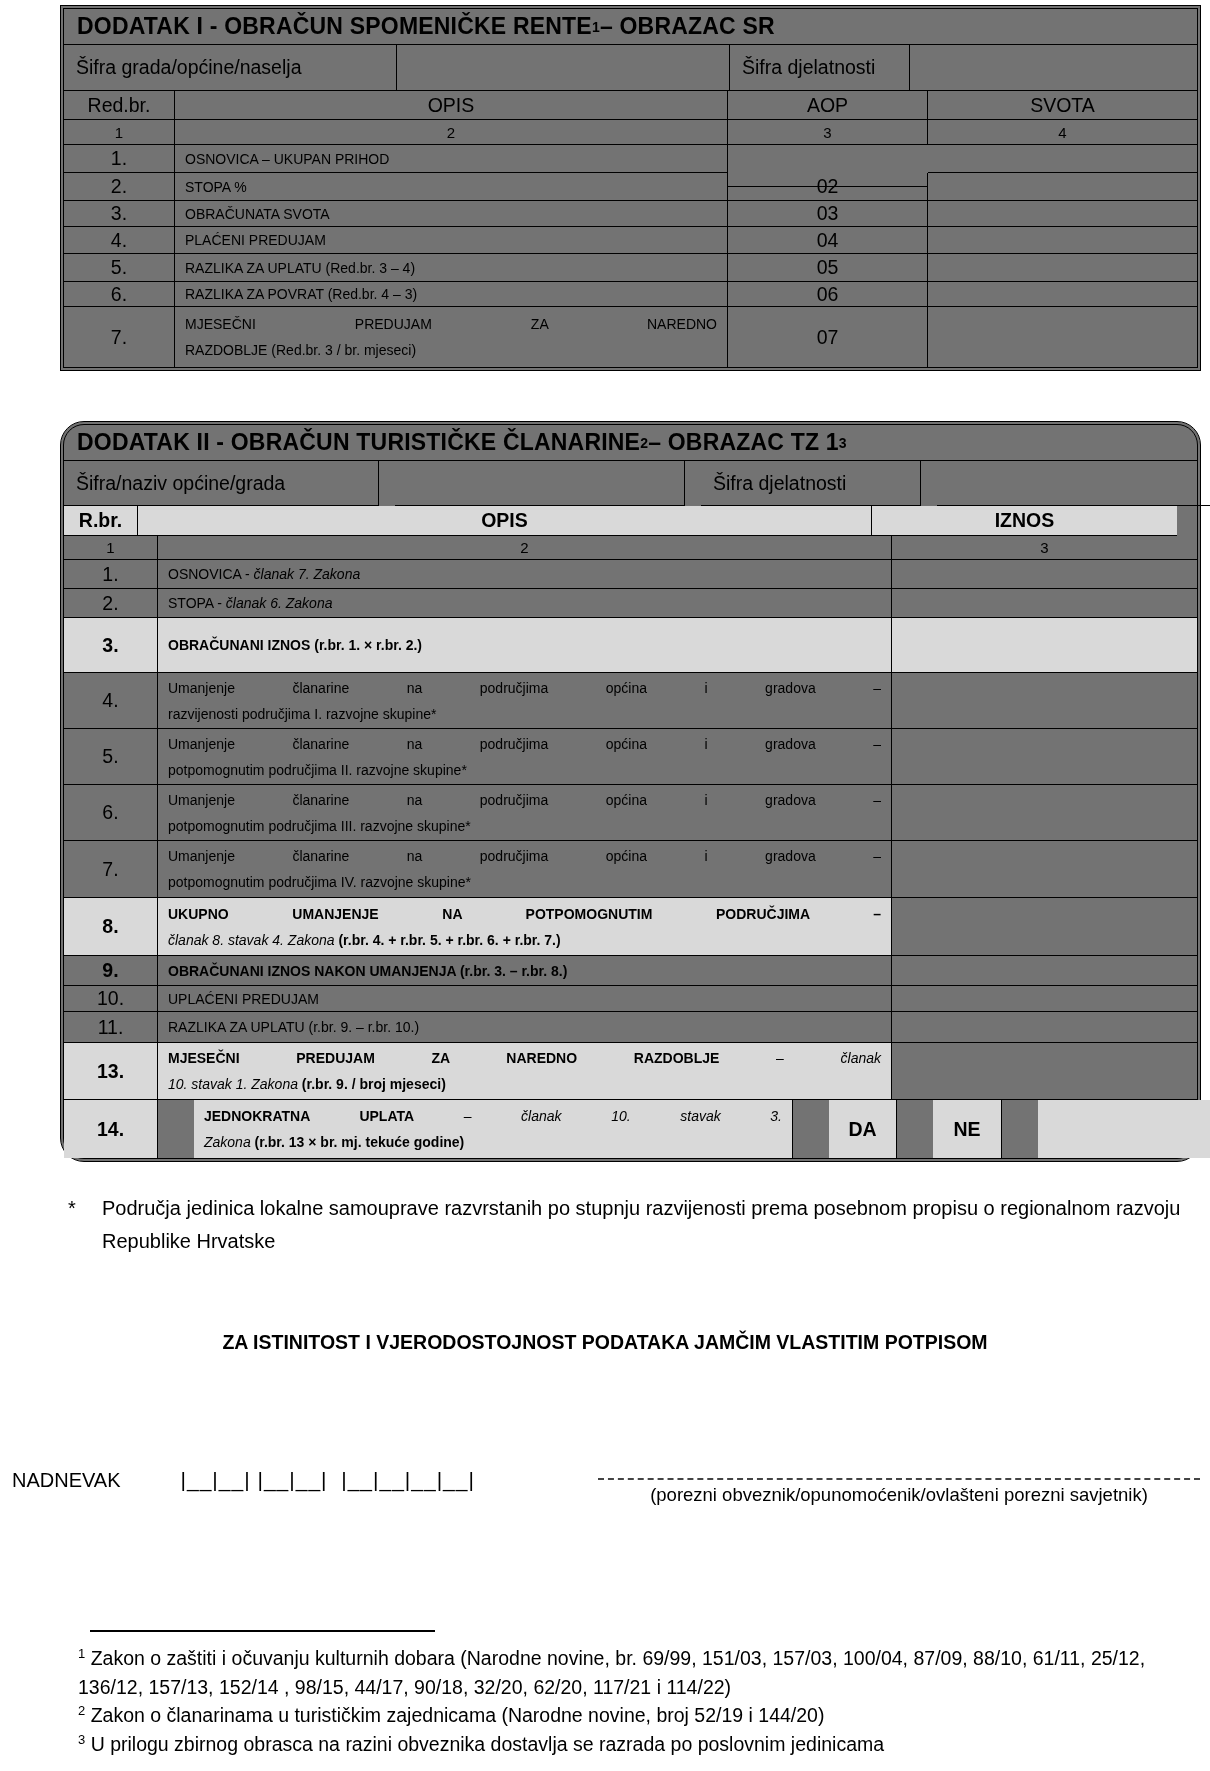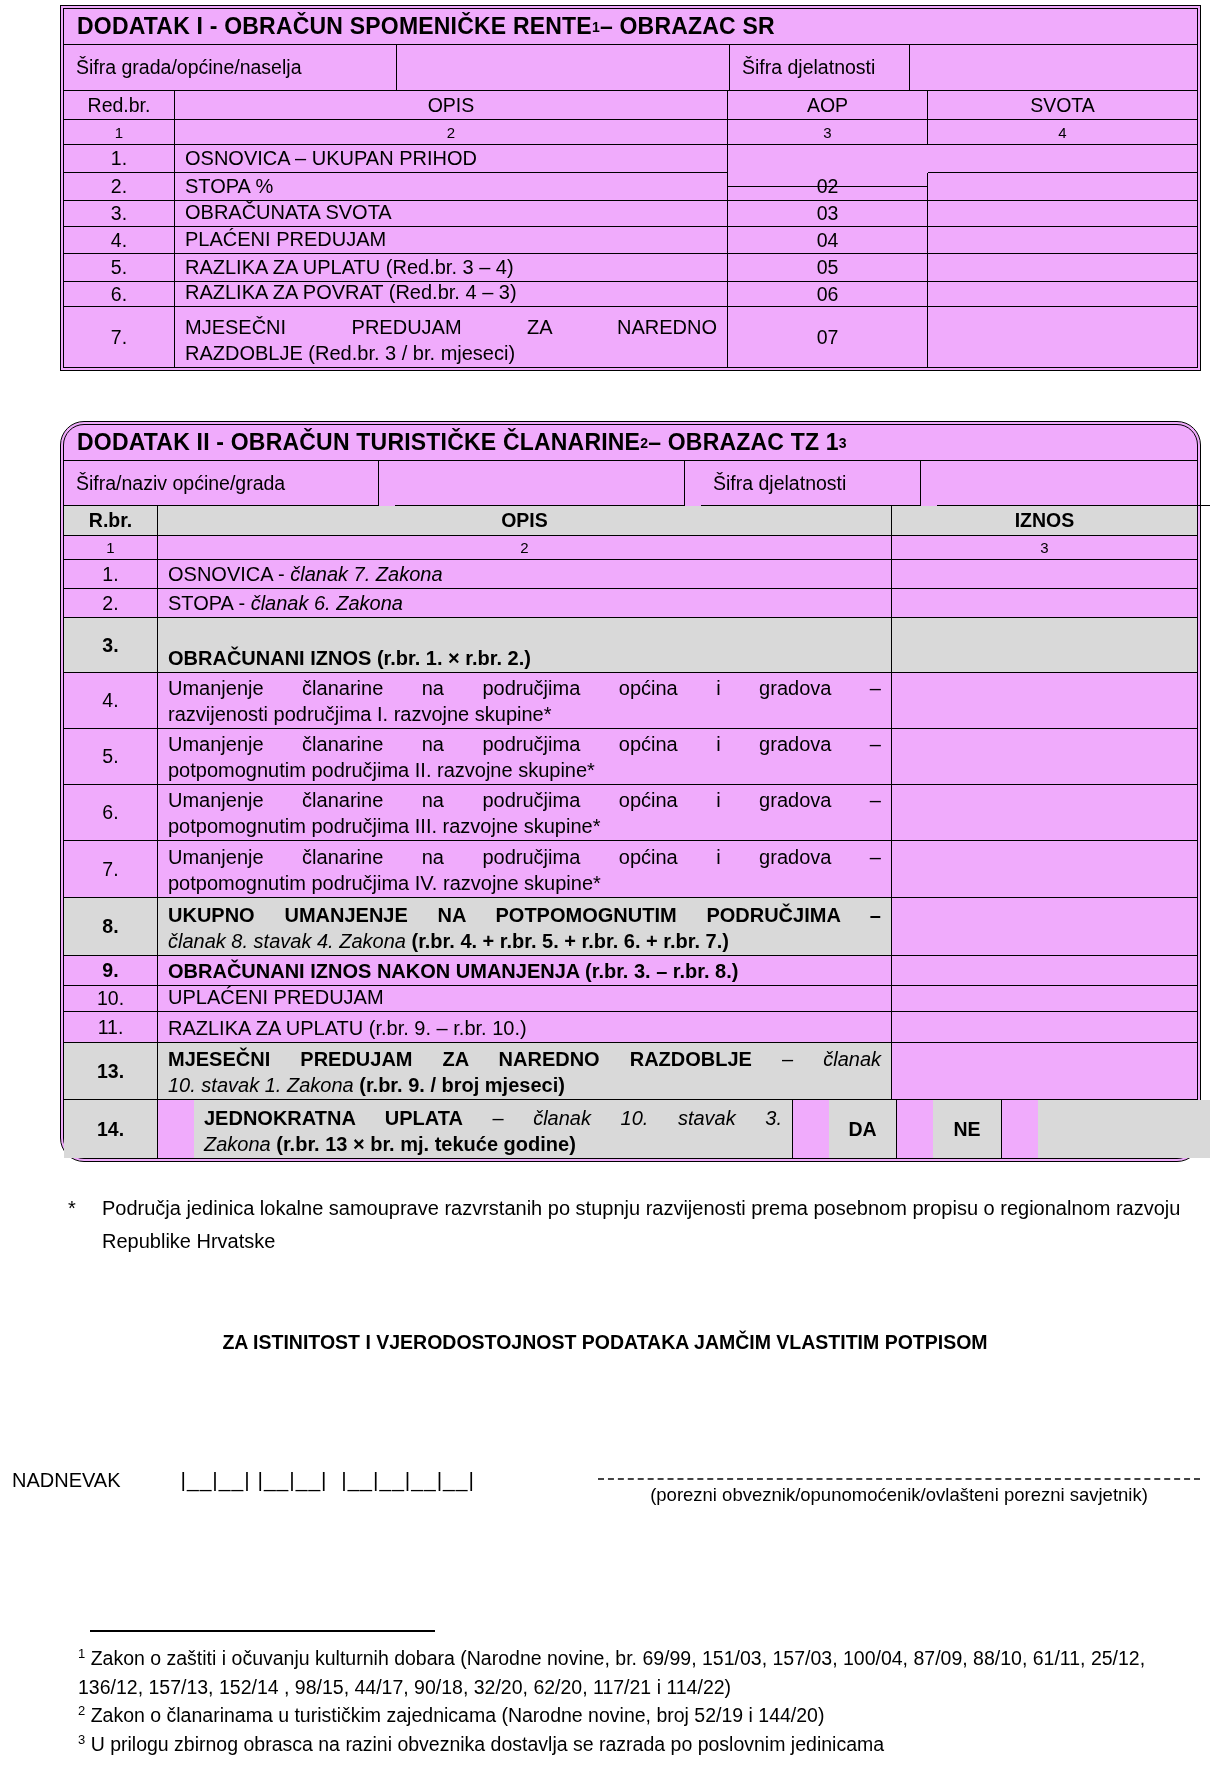--- a/index.html
+++ b/index.html
@@ -1,40 +1,40 @@
 <!DOCTYPE html>
 <html><head>
 <meta charset="utf-8">
 <style>
   html,body{margin:0;padding:0;}
   body{
     width:1210px;height:1771px;position:relative;background:#ffffff;color:#000;
     font-family:"Liberation Sans", sans-serif;
     -webkit-font-smoothing:antialiased;
   }
-  .tbl{position:absolute;left:60px;width:1141px;border:4px double #000;box-sizing:border-box;background:#f0abfc;}
+  .tbl{position:absolute;left:60px;width:1141px;border:4px double #000;box-sizing:border-box;background:#737373;}
   .row{display:flex;box-sizing:border-box;width:100%;}
   .cell{
     box-sizing:border-box;border-right:1px solid #000;border-bottom:1px solid #000;
     display:flex;align-items:center;overflow:hidden;min-width:0;
   }
   .cell:last-child{border-right:none;}
   .row:last-child .cell{border-bottom:none;}
   .title-cell{font-weight:700;font-size:23px;padding-left:13px;letter-spacing:0.2px;}
   .title-cell sup{font-size:14px;}
   .lbl{font-size:19.5px;padding-left:12px;}
   .ctr{justify-content:center;}
   .hdr1{font-size:19.5px;}
   .hdr2{font-size:19.5px;font-weight:700;}
   .numsmall{font-size:15px;}
   .numcell{font-size:19.5px;justify-content:center;}
   .bd{font-weight:700;}
   .it{font-style:italic;}
   .opis{
-    padding:1px 10px;font-size:20px;flex-direction:column;justify-content:flex-end;
+    padding:1px 10px;font-size:14px;flex-direction:column;justify-content:center;
     align-items:stretch;line-height:26px;
   }
   .opis .line{width:100%;white-space:normal;}
   .jline{text-align:justify;text-align-last:justify;}
   .gray{background:#d9d9d9;}
   .danecell{justify-content:center;font-size:19.5px;font-weight:700;}
   sup{line-height:0;}
 
   .star-note{position:absolute;left:66px;top:1192px;width:1136px;display:flex;font-size:20px;line-height:33px;}
   .star-note .marker{width:34px;flex:none;padding-left:2px;}
@@ -210,21 +210,21 @@
       <div class="cell lbl" style="width: 315px; flex: 0 0 auto;">
         <span>Šifra/naziv  općine/grada</span>
       </div>
       <div class="cell lbl" style="width: 290px; flex: 0 0 auto;"></div>
       <div class="cell lbl" style="width: 220px; flex: 0 0 auto;">
         <span>Šifra djelatnosti</span>
       </div>
       <div class="cell lbl" style="width: 308px; flex: 0 0 auto;"></div>
     </div>
     <div class="row" style="height: 30px;">
-      <div class="cell ctr hdr2 gray" style="width: 94px; flex: 0 0 auto;">
+      <div class="cell ctr hdr2 gray" style="width: 74px; flex: 0 0 auto;">
         <span>R.br.</span>
       </div>
       <div class="cell ctr hdr2 gray" style="width: 734px; flex: 0 0 auto;">
         <span>OPIS</span>
       </div>
       <div class="cell ctr hdr2 gray" style="width: 305px; flex: 0 0 auto;">
         <span>IZNOS</span>
       </div>
     </div>
     <div class="row" style="height: 24px;">

